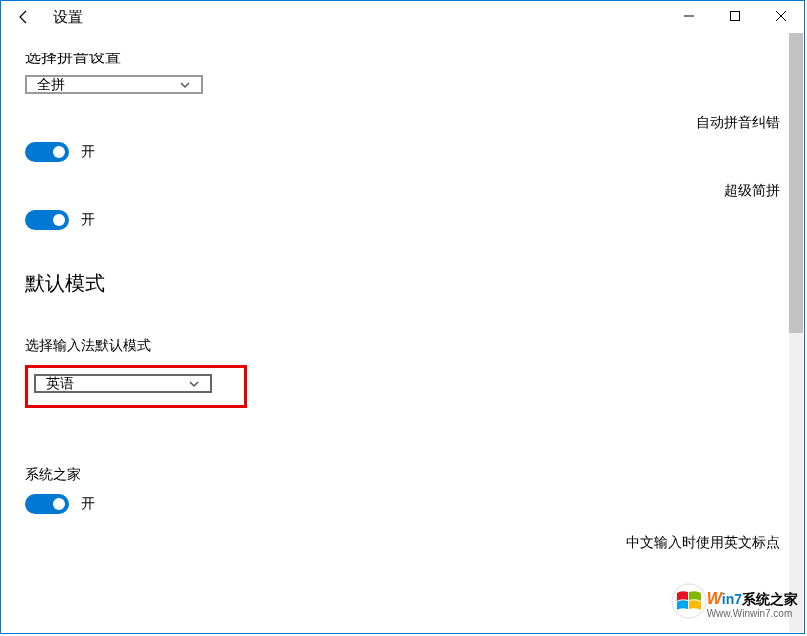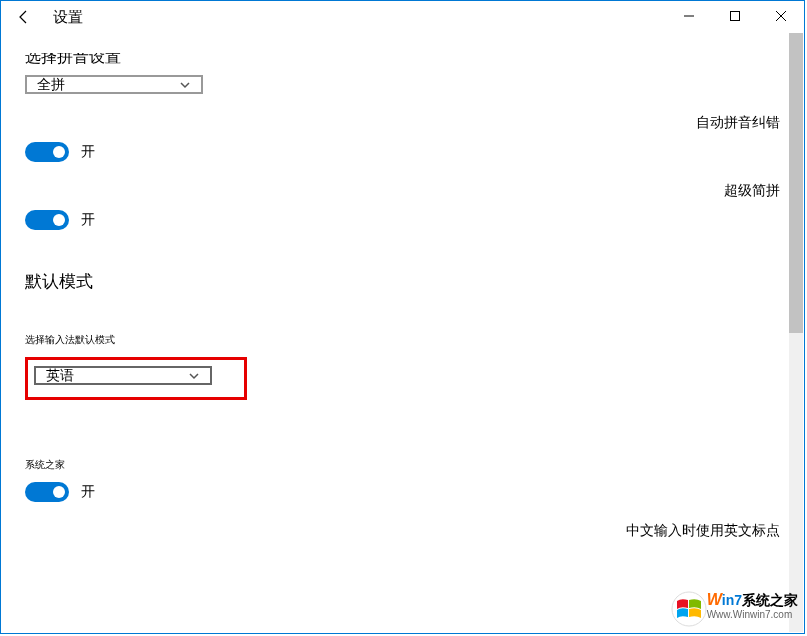--- a/index.html
+++ b/index.html
@@ -15,27 +15,27 @@
   .header-row { display: flex; align-items: center; margin-bottom: 4px; }
   .home-icon { margin-right: 14px; margin-top: 6px; }
   .page-title { font-size: 28px; font-weight: 400; }
   .cut-label { font-size: 16px; color: #000; margin-top: 4px; margin-bottom: 8px; height: 14px; overflow: hidden; line-height: 8px; }
   .select-box { width: 178px; height: 19px; border: 2px solid #999; display: flex; align-items: center; justify-content: space-between; padding: 0 10px; font-size: 14px; cursor: pointer; background: #fff; }
   .setting-label { font-size: 14px; margin-top: 20px; margin-bottom: 10px; text-align: right; }
   .toggle-row { display: flex; align-items: center; }
   .toggle { width: 44px; height: 20px; border-radius: 10px; background: #0078d4; position: relative; cursor: pointer; }
   .toggle-knob { width: 12px; height: 12px; border-radius: 50%; background: #fff; position: absolute; top: 4px; right: 4px; }
   .toggle-text { font-size: 14px; margin-left: 12px; }
-  .section-title { font-size: 17px; font-weight: 400; margin-top: 40px; margin-bottom: 18px; }
-  .sub-label { font-size: 10px; margin-bottom: 10px; margin-top: 40px; }
+  .section-title { font-size: 20px; font-weight: 400; margin-top: 40px; margin-bottom: 18px; }
+  .sub-label { font-size: 14px; margin-bottom: 10px; margin-top: 40px; }
   .highlight-box { border: 3px solid #e60000; padding: 6px 32px 12px 6px; display: inline-block; margin-bottom: 18px; }
   .highlight-box .select-box { border: 2px solid #666; }
   .scrollbar { width: 14px; background: #f0f0f0; position: absolute; right: 1px; top: 32px; bottom: 1px; }
   .scrollbar-thumb { width: 14px; background: #c2c2c2; position: absolute; top: 0; height: 300px; }
-  .watermark { position: absolute; right: 6px; bottom: 6px; display: flex; align-items: flex-start; pointer-events: none; }
+  .watermark { position: absolute; right: 6px; bottom: 14px; display: flex; align-items: flex-end; pointer-events: none; }
   .wm-icon { width: 36px; height: 36px; }
   .wm-text { line-height: 1.1; }
   .wm-text .line1 { font-size: 14px; font-weight: bold; }
   .wm-text .line1 .w { color: #ff6a00; font-style: italic; font-size: 16px; }
   .wm-text .line1 .n7 { color: #0078d4; }
   .wm-text .line2 { font-size: 10px; color: #666; }
   svg { display: block; }
 </style>
 </head>
 <body>

